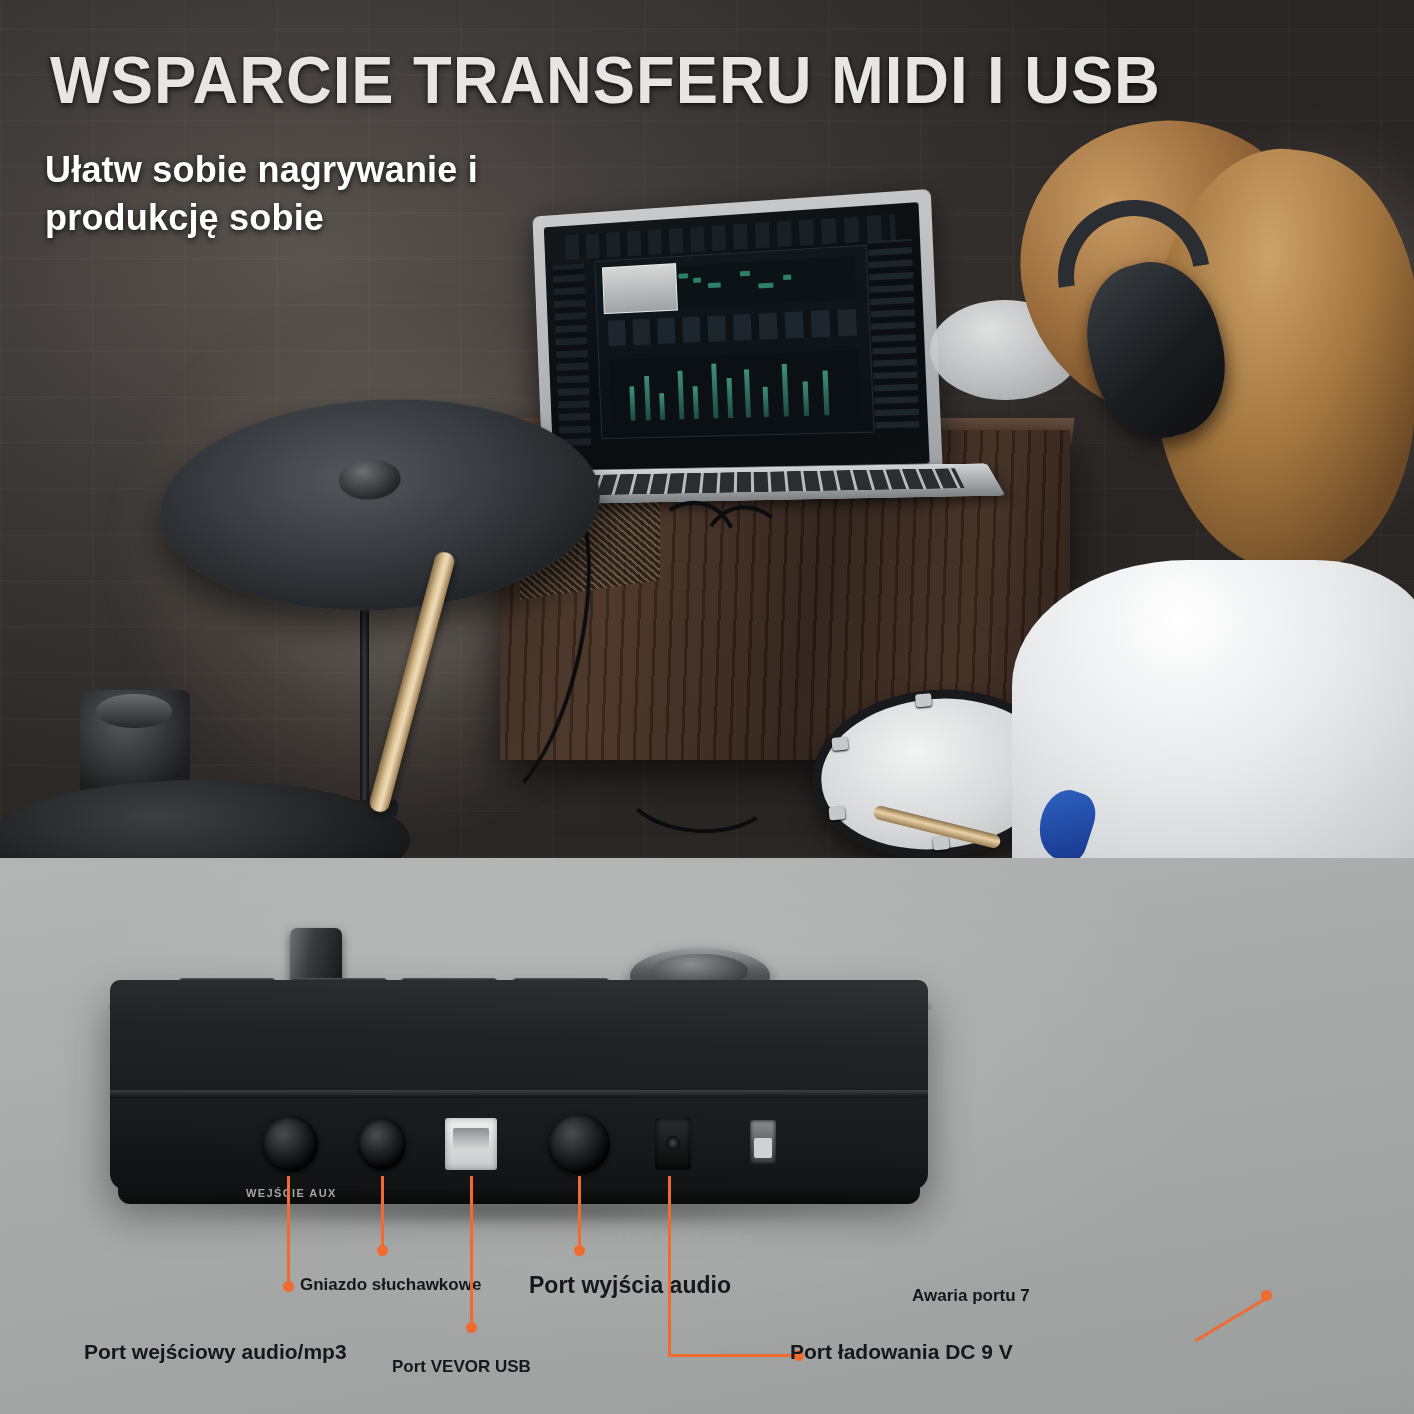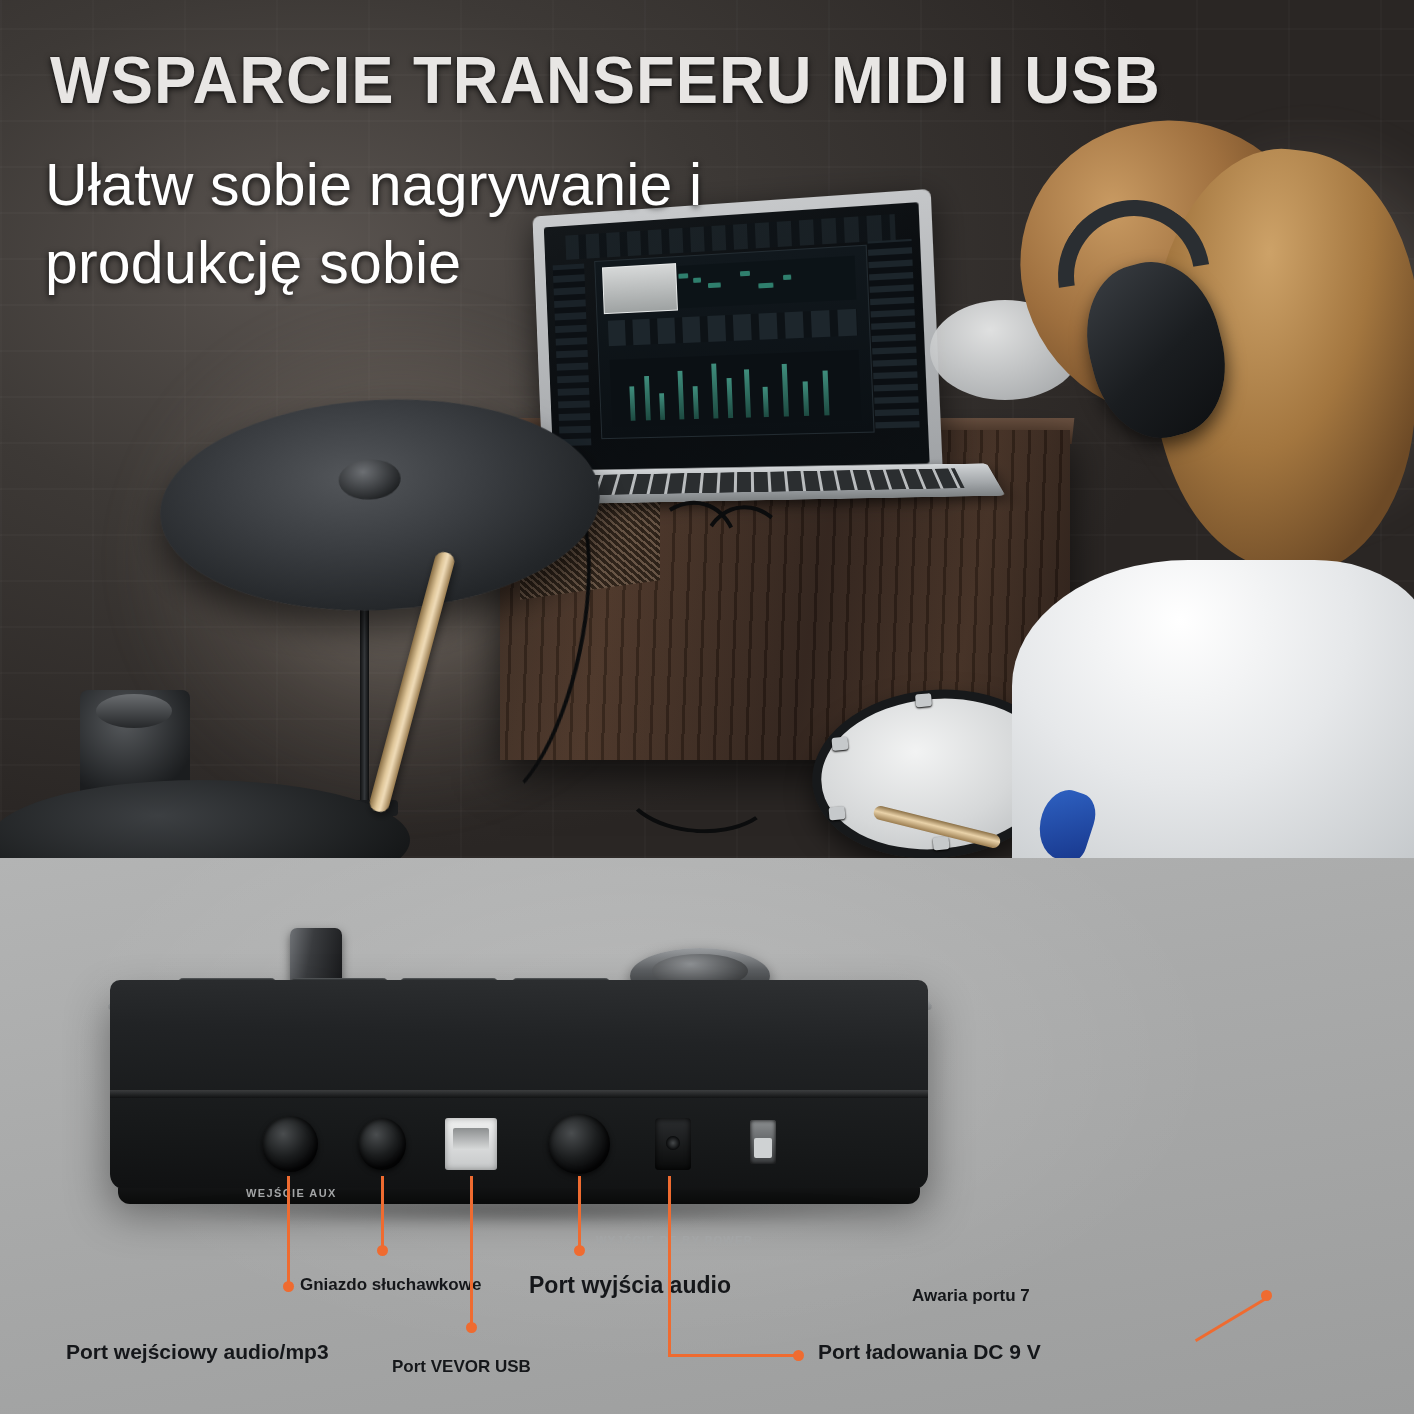--- a/index.html
+++ b/index.html
@@ -20,21 +20,21 @@
         opacity:.8;}
   .wall-lite{position:absolute;left:120px;top:300px;width:560px;height:520px;border-radius:50%;
         background:radial-gradient(ellipse at center, rgba(205,190,175,.40) 0%, rgba(160,145,132,.16) 45%, rgba(0,0,0,0) 72%);
         filter:blur(16px);}
   .wall-lite2{position:absolute;left:1120px;top:120px;width:380px;height:420px;border-radius:50%;
         background:radial-gradient(ellipse at center, rgba(210,198,186,.34) 0%, rgba(0,0,0,0) 70%);filter:blur(18px);}
 
   .hero-title{position:absolute;left:50px;top:42px;font-size:66px;font-weight:bold;color:#e8e6e4;
         letter-spacing:1px;transform:scaleX(.96);transform-origin:left center;white-space:nowrap;
         text-shadow:0 2px 7px rgba(0,0,0,.75), 0 0 2px rgba(0,0,0,.6);}
-  .hero-sub{position:absolute;left:45px;top:146px;font-size:59px;font-weight:normal;color:#fff;
+  .hero-sub{position:absolute;left:45px;top:146px;font-size:36px;font-weight:bold;color:#fff;
         line-height:1.33;letter-spacing:.2px;text-shadow:0 2px 6px rgba(0,0,0,.8);}
 
   
   .cabinet{position:absolute;left:500px;top:430px;width:570px;height:330px;
         background:linear-gradient(100deg,#3a2a20 0%,#4a3426 22%,#2f2019 55%,#412d21 80%,#271a14 100%);
         box-shadow:0 16px 40px rgba(0,0,0,.65);}
   .cabinet-top{position:absolute;left:498px;top:418px;width:575px;height:26px;
         background:linear-gradient(180deg,#6a5141 0%,#4a3527 100%);transform:skewX(-6deg);}
   .cab-grain{position:absolute;left:0;top:0;width:100%;height:100%;
         background:repeating-linear-gradient(92deg, rgba(0,0,0,.22) 0 3px, rgba(255,255,255,.03) 3px 16px);}
@@ -348,36 +348,36 @@
   <div class="jack" style="left:548px;top:1114px;width:62px;height:60px"></div>
   <div class="dcport"></div>
   <div class="slider"></div>
 
   <div class="panel-txt" style="left:246px;top:1187px">WEJŚCIE AUX</div>
   <div class="panel-txt" style="left:596px;top:1234px">WYJŚCIE DE BY POWER</div>
 
 
   <div class="cline" style="left:287px;top:1176px;height:110px"></div>
   <div class="cdot" style="left:283px;top:1281px"></div>
-  <div class="clabel lbl-mid" style="left:66px;top:1340px">Port wejściowy audio/mp3</div>
+  <div class="clabel lbl-mid" style="left:84px;top:1340px">Port wejściowy audio/mp3</div>
 
   <div class="cline" style="left:381px;top:1176px;height:74px"></div>
   <div class="cdot" style="left:377px;top:1245px"></div>
   <div class="clabel lbl-sm" style="left:300px;top:1275px">Gniazdo słuchawkowe</div>
 
   <div class="cline" style="left:470px;top:1176px;height:152px"></div>
   <div class="cdot" style="left:466px;top:1322px"></div>
   <div class="clabel lbl-sm" style="left:392px;top:1357px">Port VEVOR USB</div>
 
   <div class="cline" style="left:578px;top:1176px;height:74px"></div>
   <div class="cdot" style="left:574px;top:1245px"></div>
   <div class="clabel lbl-big" style="left:529px;top:1272px">Port wyjścia audio</div>
 
   <div class="cline" style="left:668px;top:1176px;height:180px"></div>
   <div class="hline" style="left:668px;top:1354px;width:132px"></div>
   <div class="cdot" style="left:793px;top:1350px"></div>
-  <div class="clabel lbl-mid" style="left:818px;top:1340px">Port ładowania DC 9 V</div>
+  <div class="clabel lbl-mid" style="left:790px;top:1340px">Port ładowania DC 9 V</div>
 
   <div class="hline" style="left:1183px;top:1294px;width:88px;transform:rotate(-31deg);transform-origin:right center"></div>
   <div class="cdot" style="left:1261px;top:1290px"></div>
   <div class="clabel lbl-sm" style="left:912px;top:1286px">Awaria portu 7</div>
 
 </div>
 
 </body></html>

